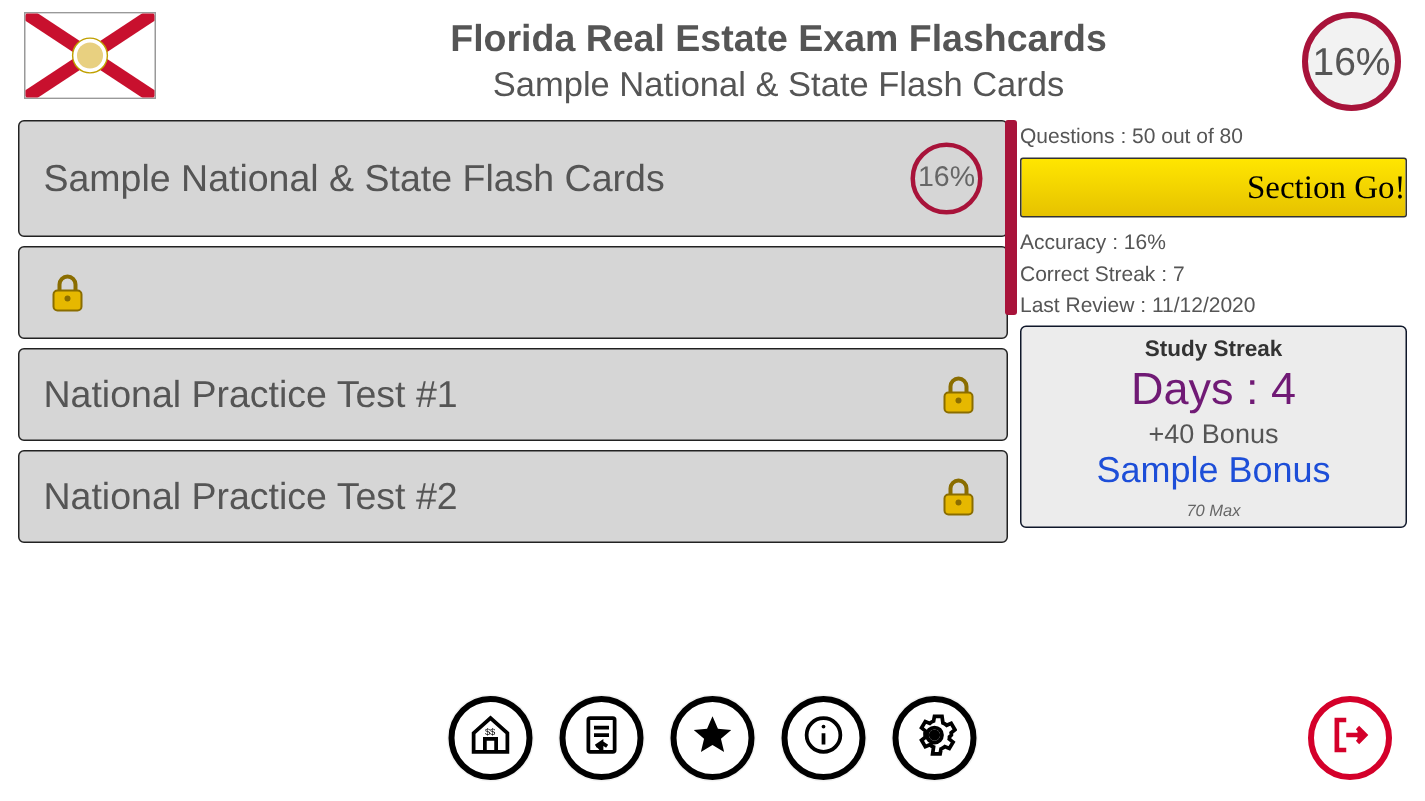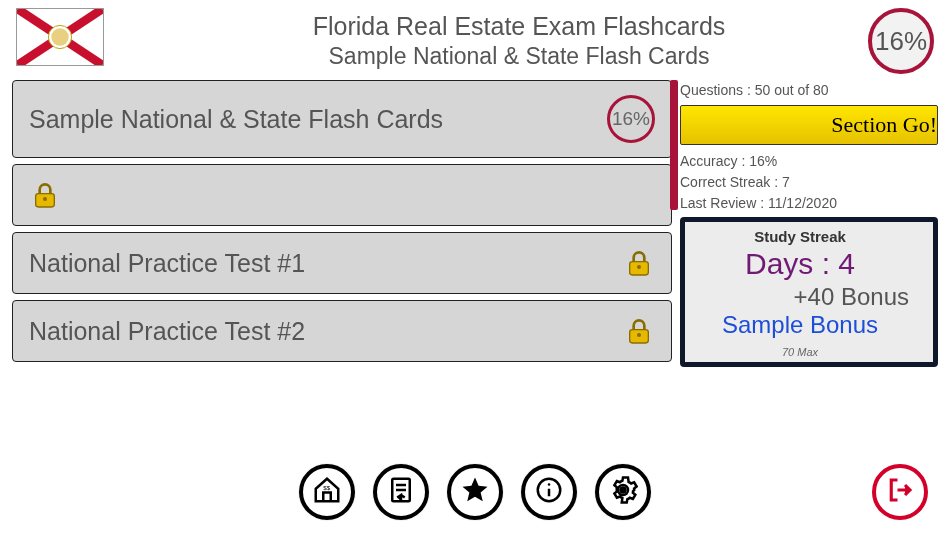--- a/index.html
+++ b/index.html
@@ -25,21 +25,21 @@
       background: #fff;
       flex-shrink: 0;
     }
     .flag svg { width: 100%; height: 100%; display: block; }
     .title-block {
       flex: 1;
       text-align: center;
       color: #555;
       padding-top: 4px;
     }
-    .title-block .line1 { font-size: 25px; font-weight: 400; }
+    .title-block .line1 { font-size: 25px; font-weight: 700; }
     .title-block .line2 { font-size: 23px; font-weight: 400; margin-top: 2px; }
     .progress-circle-top {
       position: absolute;
       top: 8px;
       right: 16px;
       width: 66px;
       height: 66px;
       border-radius: 50%;
       border: 4px solid #a8133a;
       background: #f2f2f2;
@@ -115,29 +115,29 @@
       padding: 6px 0;
       font-size: 22px;
       font-family: 'Times New Roman', serif;
       color: #000;
       text-align: right;
       cursor: pointer;
       margin: 2px 0 8px 0;
     }
     .streak-box {
       background: #ececec;
-      border: 5px solid #0f172a;
+      border: 1px solid #0f172a;
       border-radius: 4px;
       text-align: center;
-      padding: 6px 24px 4px 6px;
+      padding: 6px 6px 4px 6px;
       margin-top: 6px;
     }
     .streak-box .title { font-size: 15px; font-weight: bold; color: #333; }
     .streak-box .days { font-size: 30px; color: #701a75; margin: 2px 0; }
-    .streak-box .bonus { font-size: 24px; color: #555; text-align: right; }
+    .streak-box .bonus { font-size: 18px; color: #555; }
     .streak-box .sample { font-size: 24px; color: #1d4ed8; }
     .streak-box .max { font-size: 11px; color: #666; margin-top: 7px; font-style: italic; }
     .bottom-nav {
       position: absolute;
       bottom: 14px;
       left: 0;
       right: 0;
       display: flex;
       align-items: center;
       justify-content: center;

